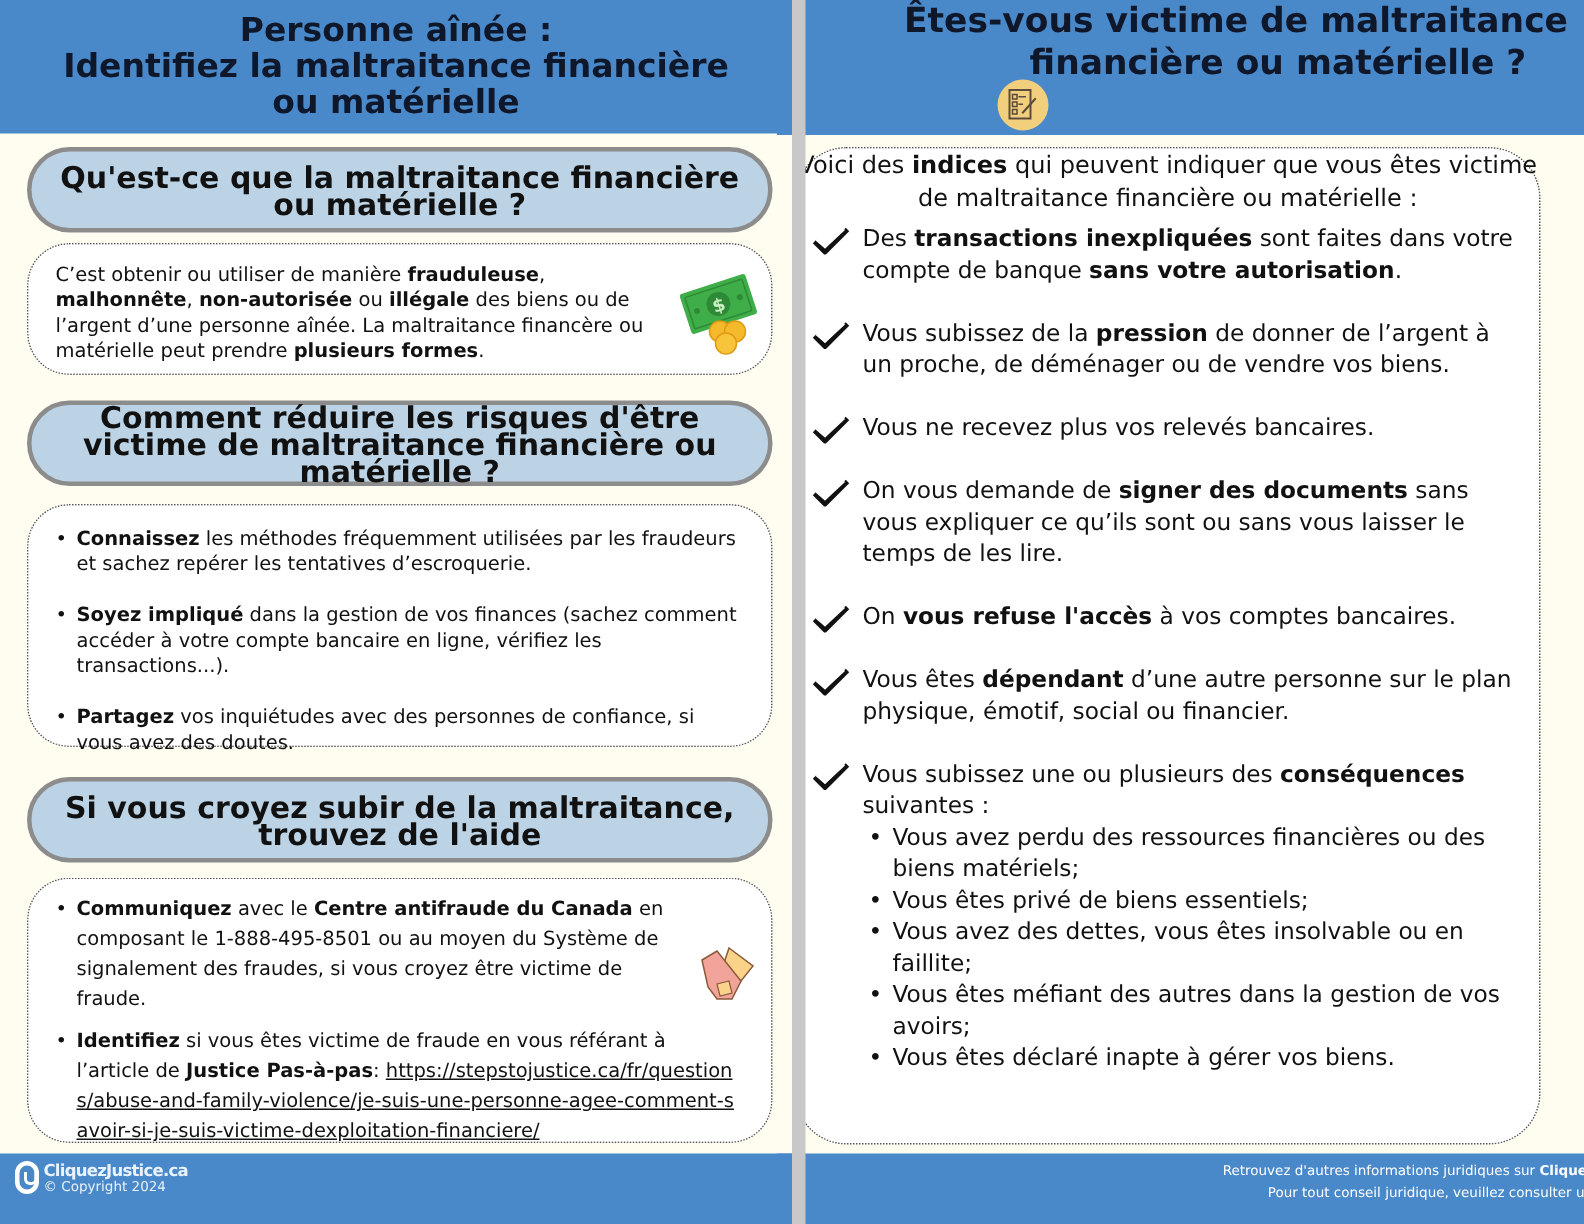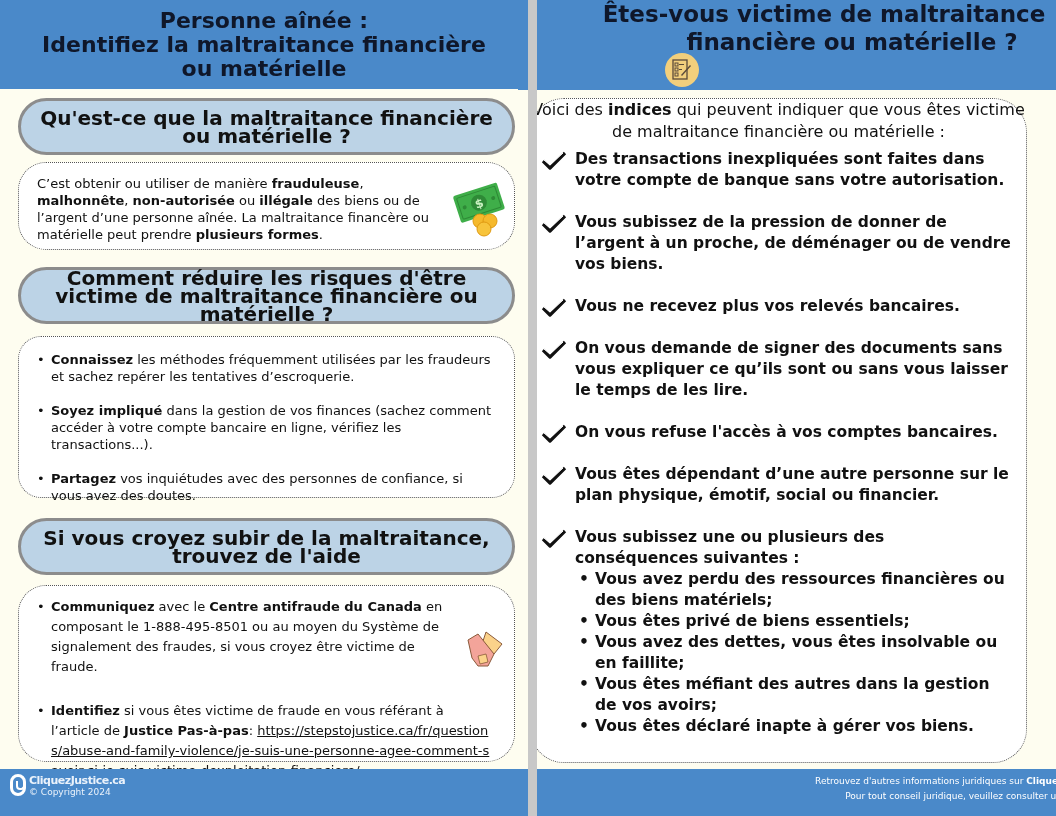--- a/index.html
+++ b/index.html
@@ -60,21 +60,21 @@
   .logo-mark::after { content: ""; position: absolute; left: 3px; top: 4px; width: 5px; height: 7px; border: 2px solid #fff; border-top: none; border-radius: 0 0 4px 4px; }
   .logo-name { font-size: 11px; color: #eaf2fb; font-weight: bold; letter-spacing: -0.5px; line-height: 13px; }
   .logo-copy { font-size: 9px; color: #eaf2fb; line-height: 11px; }
   .footer-right { position: absolute; right: 6px; top: 5px; text-align: right; font-size: 9px; line-height: 15px; }
 
   .indices {
     position: absolute; left: 12px; top: 98px; width: 497px; height: 665px;
     background: #fff; border: 1.5px dotted #555; border-radius: 34px;
   }
   .intro { text-align: center; font-size: 16px; line-height: 22px; }
-  .checks { list-style: none; margin-top: 6px; padding-left: 44px; padding-right: 14px; font-size: 15.5px; line-height: 21px; font-weight: bold; }
+  .checks { list-style: none; margin-top: 6px; padding-left: 44px; padding-right: 14px; font-size: 15.5px; line-height: 21px; }
   .checks > li { position: relative; margin-bottom: 21px; }
   .checks > li .chk { position: absolute; left: -34px; top: 2px; }
   .sub { list-style: none; padding-left: 20px; margin-top: 0; }
   .sub li { position: relative; }
   .sub li::before { content: "•"; position: absolute; left: -16px; }
 </style>
 </head>
 <body>
 
 <div class="panel left">
@@ -107,34 +107,34 @@
         <circle cx="30" cy="40" r="7" fill="#f5b92c" stroke="#e09a12"></circle>
         <circle cx="40" cy="40" r="7" fill="#f5b92c" stroke="#e09a12"></circle>
         <circle cx="34" cy="48" r="7" fill="#f7c43c" stroke="#e09a12"></circle>
       </svg>
     </span>
   </div>
 
   <div class="pill" style="top:267px;height:57px;">
     <span>Comment réduire les risques d'être victime de maltraitance financière ou matérielle ?</span>
   </div>
-  <div class="card" style="top:336px;height:162px;padding:14px 0 4px 8px;border-radius:23px;">
+  <div class="card" style="top:336px;height:162px;padding:14px 0 4px 8px;">
     <ul class="bullets">
       <li style="margin-bottom:17px;"><b>Connaissez</b><span> les méthodes fréquemment utilisées par les fraudeurs et sachez repérer les tentatives d’escroquerie.</span></li>
       <li style="margin-bottom:17px;"><b>Soyez impliqué</b><span> dans la gestion de vos finances (sachez comment accéder à votre  compte bancaire en ligne, vérifiez les transactions...).</span></li>
       <li><b>Partagez</b><span> vos inquiétudes avec des personnes de confiance, si vous avez des doutes.</span></li>
     </ul>
   </div>
 
   <div class="pill" style="top:518px;height:57px;">
     <span>Si vous croyez subir de la maltraitance, trouvez de l'aide</span>
   </div>
   <div class="card" style="top:585px;height:177px;padding:11px 0 0 8px;line-height:20px;">
     <ul class="bullets">
-      <li style="margin-bottom:24px;padding-right:44px;"><b>Communiquez</b><span> avec le </span><b>Centre antifraude du Canada</b><span> en composant le 1-888-495-8501 ou au moyen du Système de signalement des fraudes, si vous croyez être victime de fraude.</span></li>
+      <li style="margin-bottom:8px;padding-right:44px;"><b>Communiquez</b><span> avec le </span><b>Centre antifraude du Canada</b><span> en composant le 1-888-495-8501 ou au moyen du Système de signalement des fraudes, si vous croyez être victime de fraude.</span></li>
       <li><b>Identifiez</b><span> si vous êtes victime de fraude en vous référant à l’article de </span><b>Justice Pas-à-pas</b><span>: </span><a style="word-break:break-all;">https://stepstojustice.ca/fr/questions/abuse-and-family-violence/je-suis-une-personne-agee-comment-savoir-si-je-suis-victime-dexploitation-financiere/</a></li>
     </ul>
     <span class="hands">
       <svg width="40" height="40" viewBox="0 0 40 40">
         <path d="M22 2 L38 14 L30 24 L18 14 Z" fill="#fbd28a" stroke="#8a5a3a" stroke-width="1"></path>
         <path d="M4 10 L14 4 L30 24 L24 36 L14 36 L8 28 Z" fill="#f3a49a" stroke="#8a5a3a" stroke-width="1"></path>
         <path d="M14 26 L22 24 L24 32 L16 34 Z" fill="#fbd28a" stroke="#8a5a3a" stroke-width="0.8"></path>
       </svg>
     </span>
   </div>

